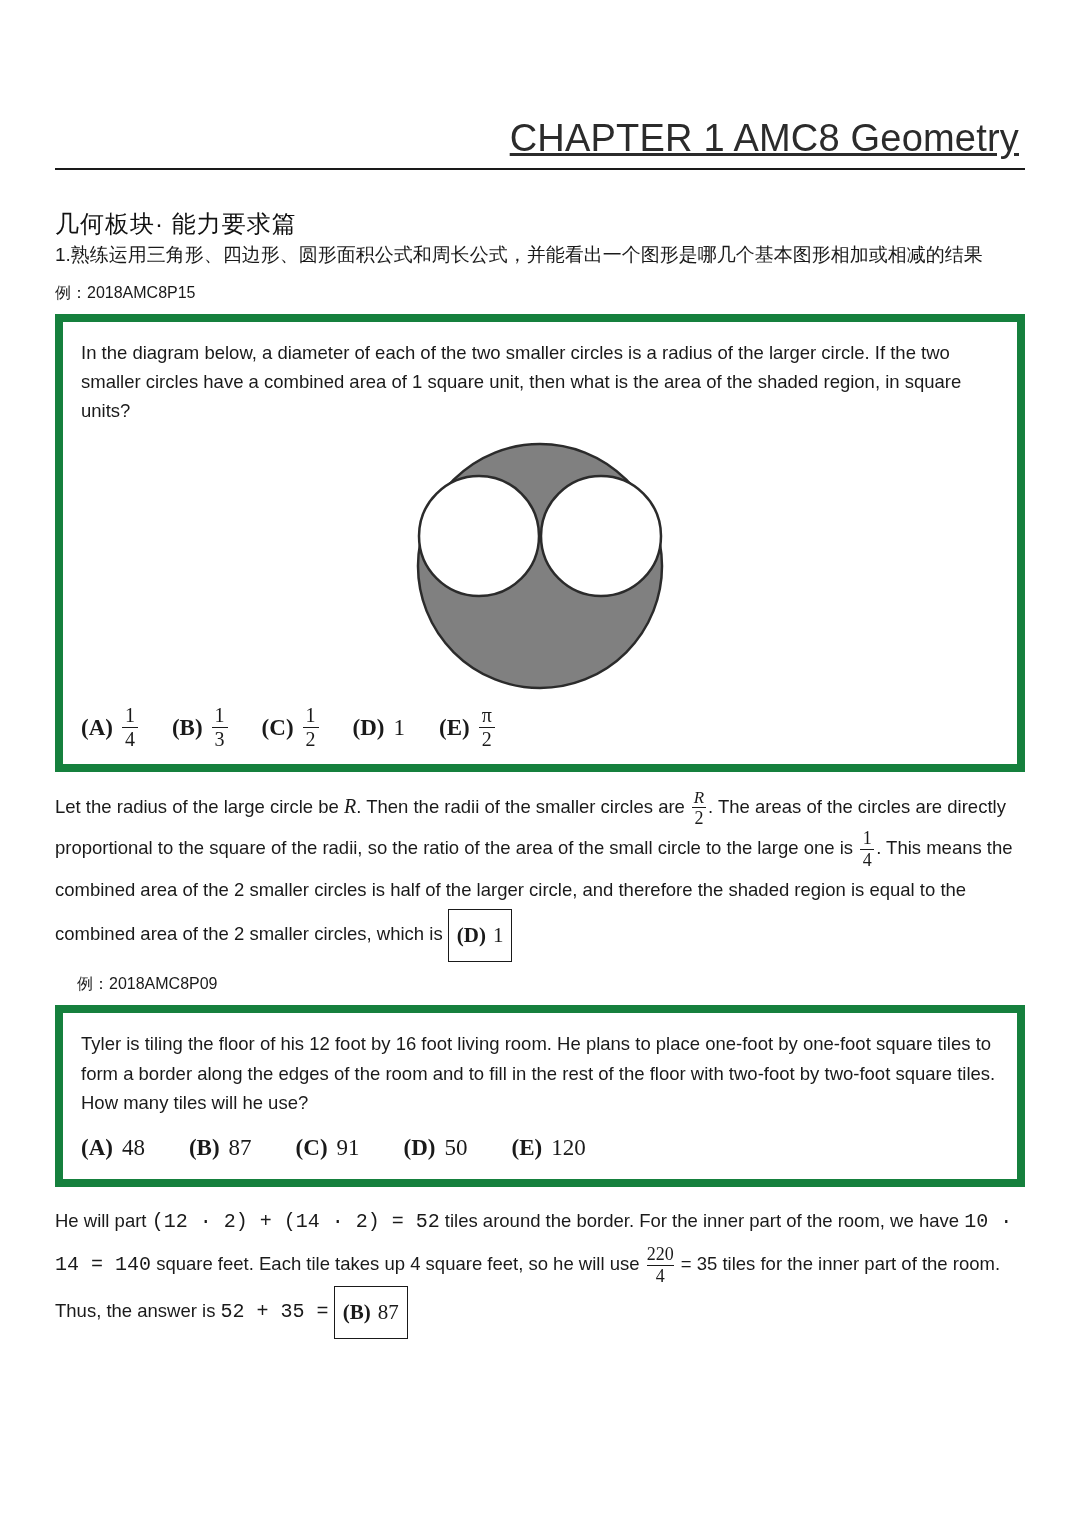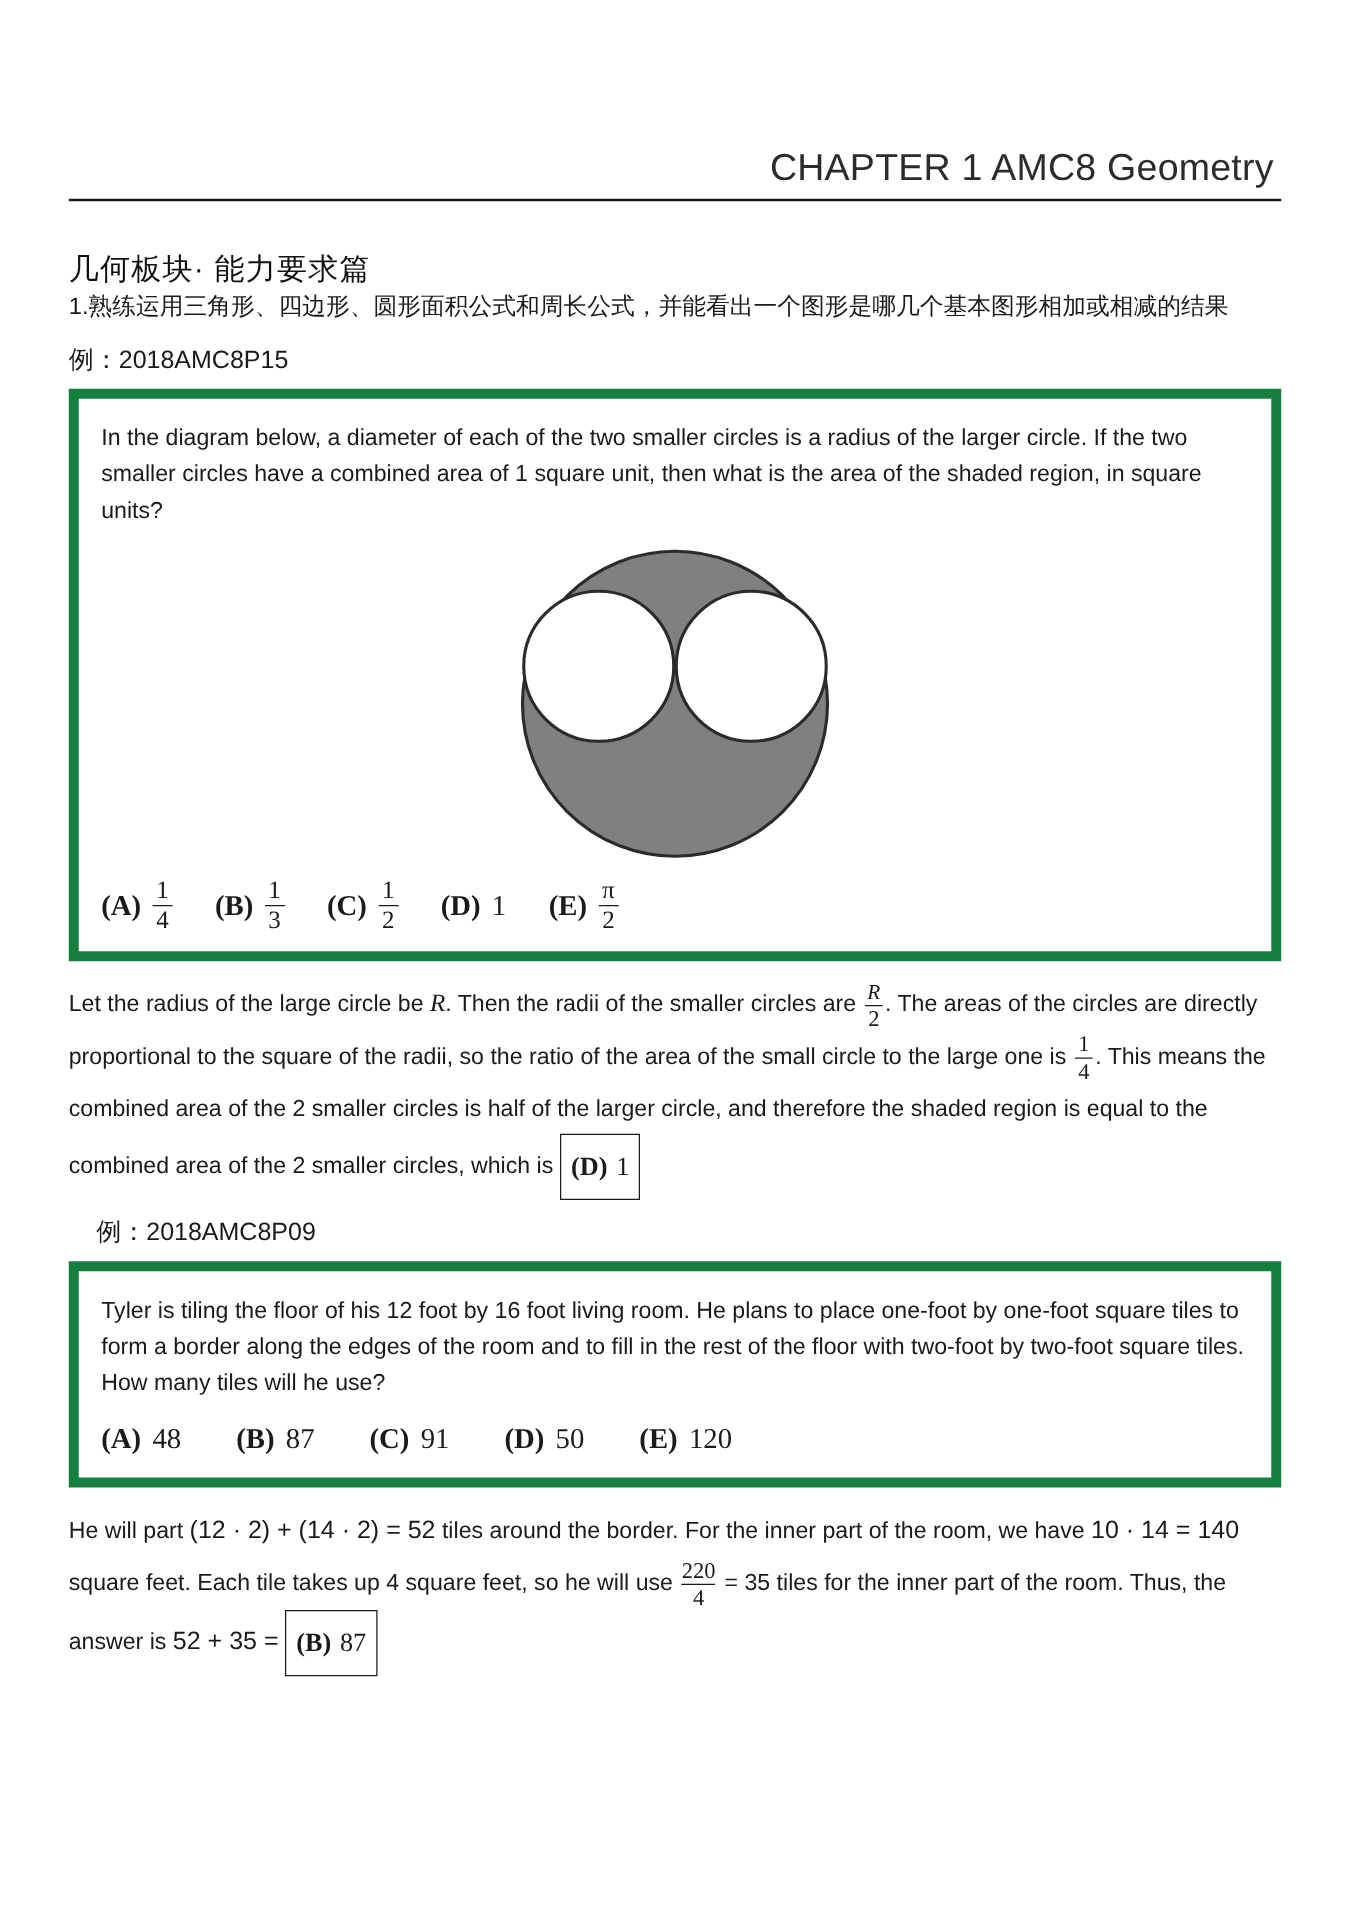--- a/index.html
+++ b/index.html
@@ -22,26 +22,27 @@
     box-sizing: border-box;
     padding: 0 55px;
   }
 
   
   .header {
     padding-top: 118px;
     text-align: right;
   }
   .header-title {
-    font-size: 30px;
+    font-size: 38px;
     font-weight: 400;
     color: #2b2b2b;
     letter-spacing: .2px;
     line-height: 1.1;
     padding-right: 6px;
+    text-decoration: underline;
   }
   .header-rule {
     margin-top: 8px;
     border-bottom: 2px solid #1a1a1a;
     width: 100%;
   }
 
   
   .section-title {
     margin-top: 38px;
@@ -50,21 +51,21 @@
     letter-spacing: 1px;
     color: #111;
   }
   .req-line {
     font-size: 19px;
     line-height: 1.62;
     color: #1a1a1a;
   }
   .example-label {
     margin-top: 12px;
-    font-size: 20px;
+    font-size: 16px;
     color: #1a1a1a;
   }
   .example-label.indent { padding-left: 22px; }
 
   
   .problem-box {
     margin-top: 10px;
     border: 8px solid #15803d;
     padding: 16px 18px 14px 18px;
     box-sizing: border-box;
@@ -126,21 +127,21 @@
     font-size: 23px;
   }
 
   
   .solution {
     margin-top: 13px;
     font-size: 18.5px;
     line-height: 2.15;
     color: #1a1a1a;
   }
-  .solution .ser { font-family: Liberation Sans, sans-serif; font-size: 20px; }
+  .solution .ser { font-family: Liberation Mono, monospace; font-size: 20px; }
   .solution .ital { font-family: "Liberation Serif", serif; font-style: italic; font-size: 20px; }
   .boxed-ans {
     display: inline-flex;
     align-items: center;
     gap: 7px;
     border: 1.6px solid #1a1a1a;
     padding: 3px 8px;
     font-family: "Liberation Serif", serif;
     font-size: 21px;
     vertical-align: middle;

